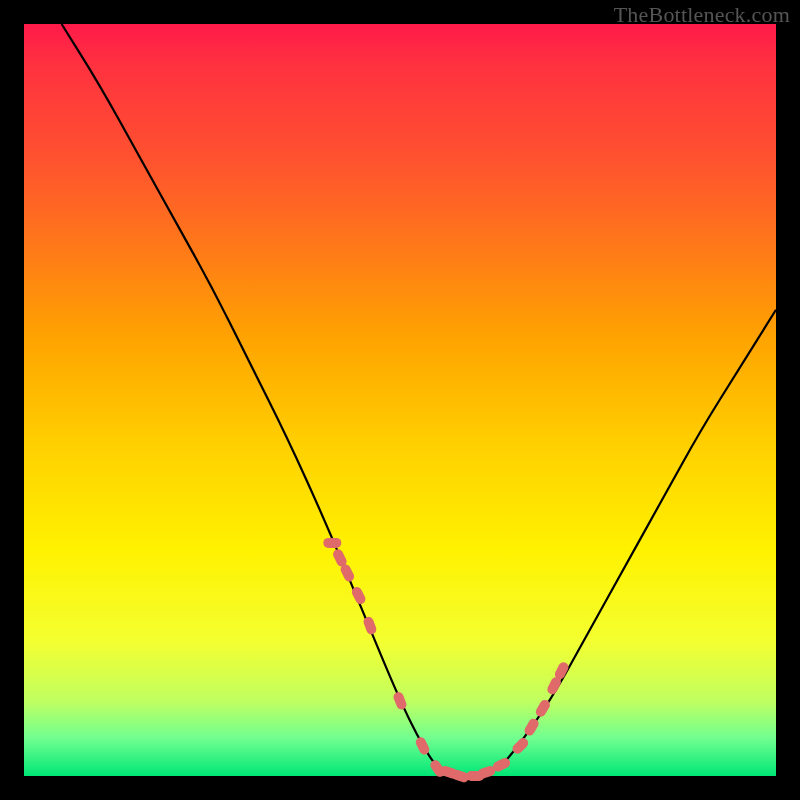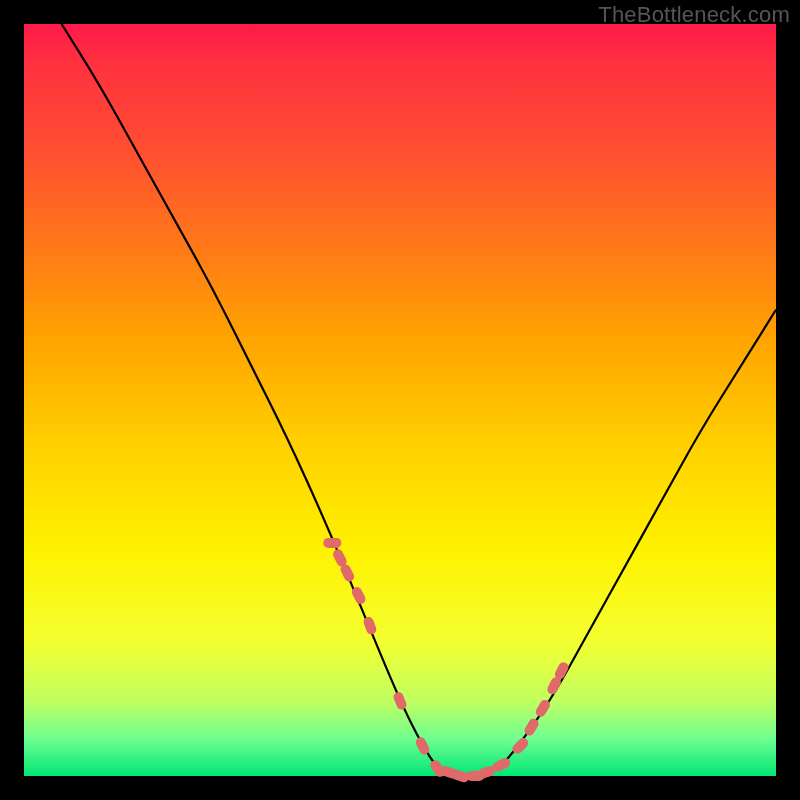--- a/index.html
+++ b/index.html
@@ -32,20 +32,21 @@
     );
   }
   .attribution {
     position: absolute;
     top: 2px;
     right: 10px;
     color: #555;
     font-size: 22px;
     font-weight: 500;
     letter-spacing: 0.2px;
+    font-family: Liberation Serif, serif;
   }
   svg.curve {
     position: absolute;
     left: 0;
     top: 0;
     width: 752px;
     height: 752px;
     overflow: visible;
   }
   .curve-path {

